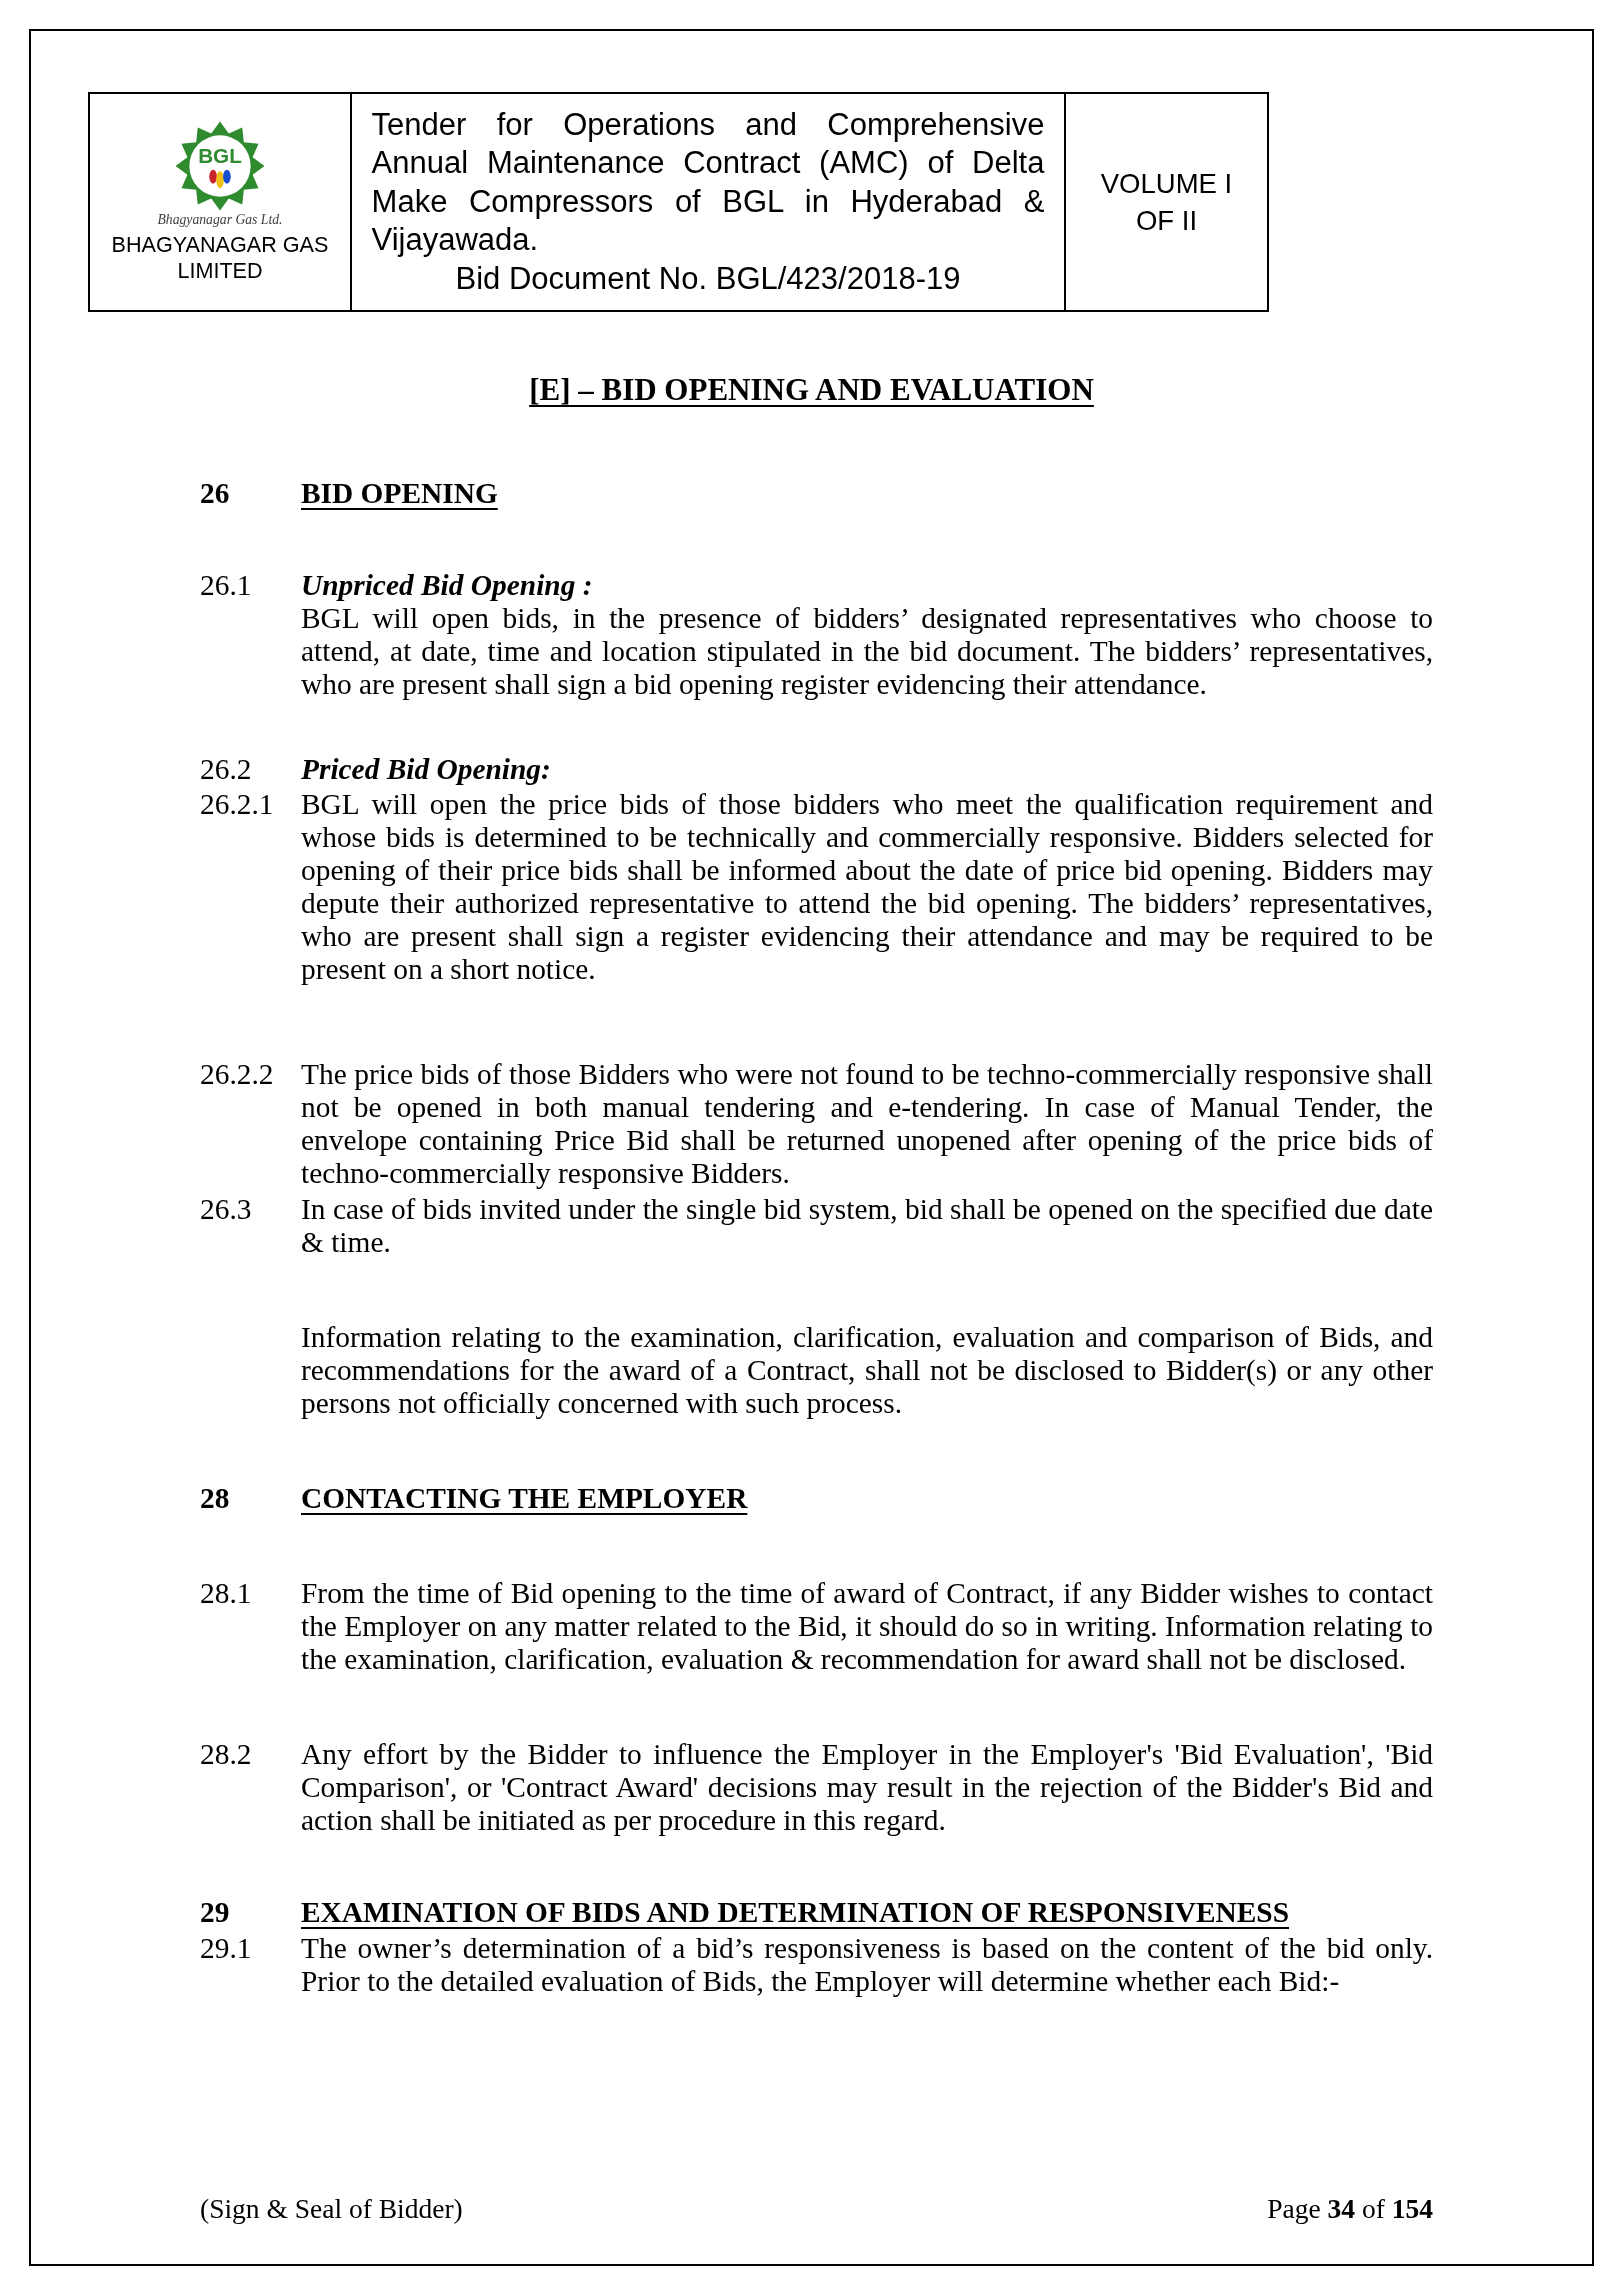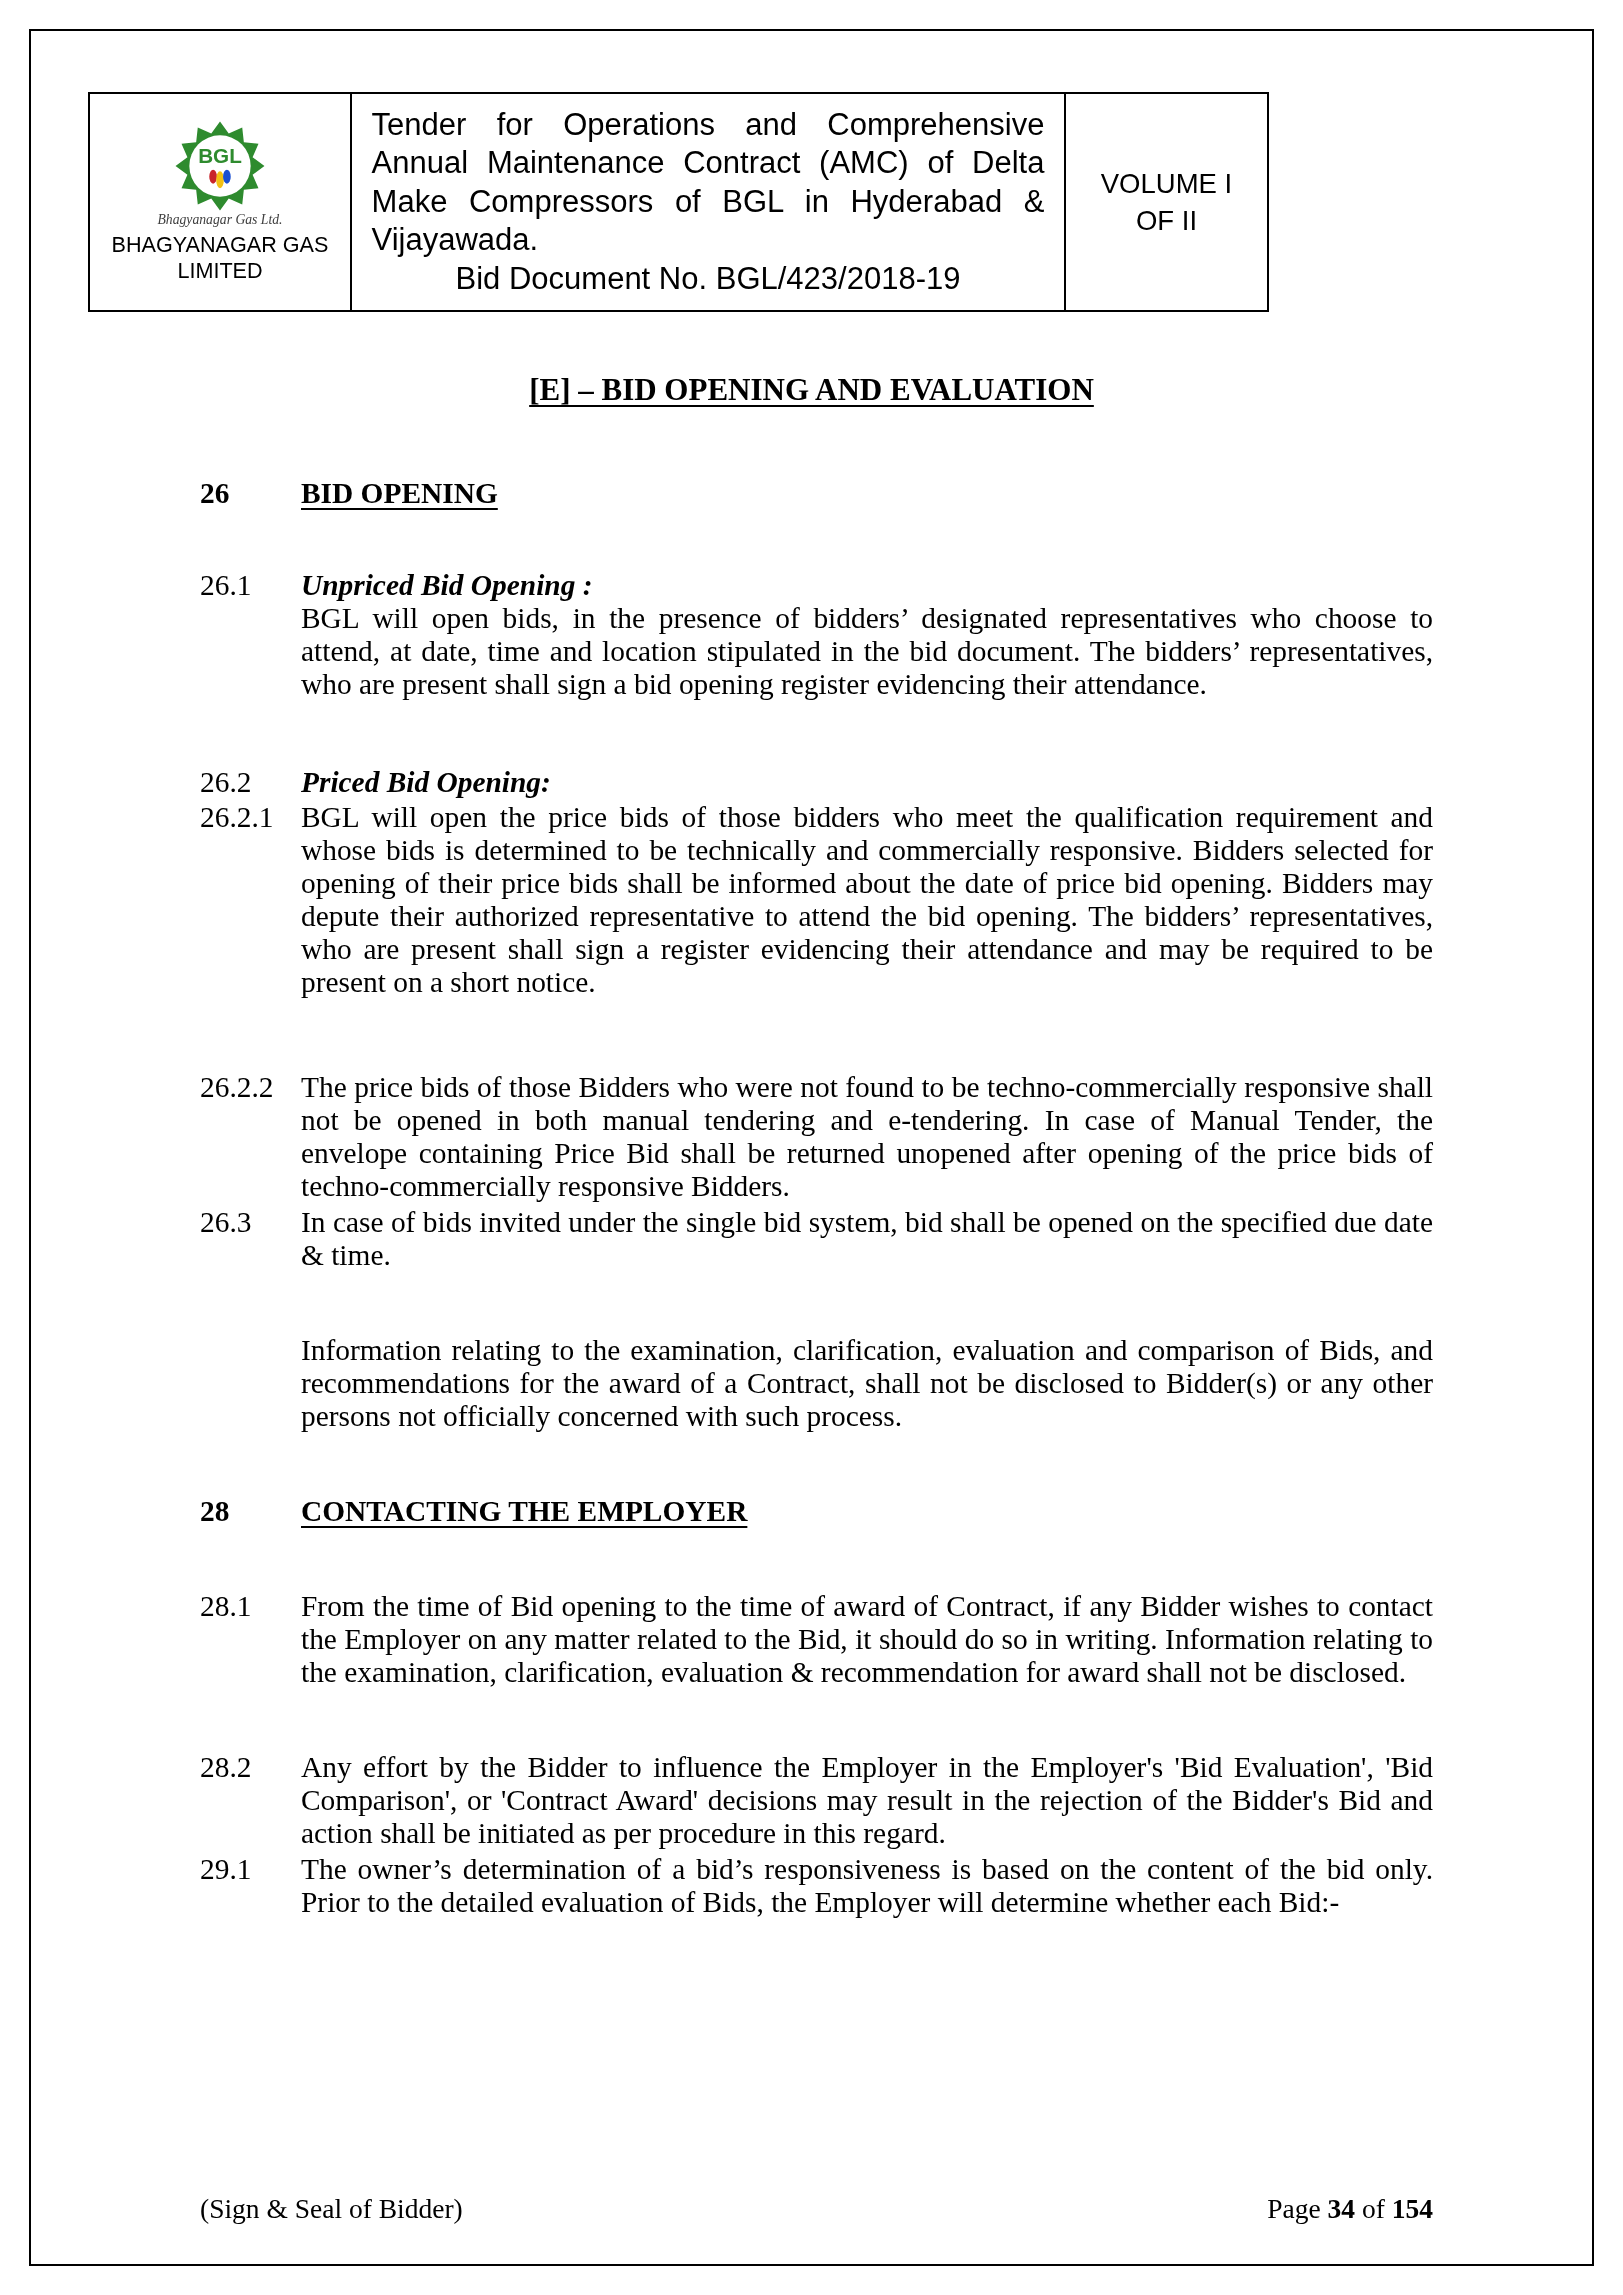--- a/index.html
+++ b/index.html
@@ -51,21 +51,21 @@
   .content { flex: 1; min-width: 0; }
   .major-heading {
     font-weight: bold;
     text-decoration: underline;
     text-decoration-thickness: 2px;
     text-underline-offset: 4.6px;
   }
   .sub-heading { font-weight: bold; font-style: italic; }
   .para { text-align: justify; }
   .mt-90  { margin-top: 59px; }
-  .mt-80  { margin-top: 65px; }
+  .mt-80  { margin-top: 52px; }
   .mt-4   { margin-top: 2.6px; }
   .mt-110 { margin-top: 72px; }
   .mt-95  { margin-top: 62px; }
   
   .footer {
     position: absolute; left: 200px; right: 190px; top: 2193px;
     display: flex; justify-content: space-between; align-items: baseline;
     font-size: 27.5px;
   }
   .footer .bold { font-weight: bold; }
@@ -168,20 +168,24 @@
       </div>
   </div>
 
   <div class="row mt-95">
     <div class="num">28.2</div>
     <div class="content">
         <div class="para">Any effort by the Bidder to influence the Employer in the Employer's 'Bid Evaluation', 'Bid Comparison', or 'Contract Award' decisions may result in the rejection of the Bidder's Bid and action shall be initiated as per procedure in this regard.</div>
       </div>
   </div>
 
+  <div class="row major mt-90">
+    <div class="num">29</div>
+    <div class="content"><span class="major-heading">EXAMINATION OF BIDS AND DETERMINATION OF RESPONSIVENESS</span></div>
+  </div>
 
   <div class="row mt-4">
     <div class="num">29.1</div>
     <div class="content">
         <div class="para">The owner’s determination of a bid’s responsiveness is based on the content of the bid only. Prior to the detailed evaluation of Bids, the Employer will determine whether each Bid:-</div>
       </div>
   </div>
 
 </div>
 

